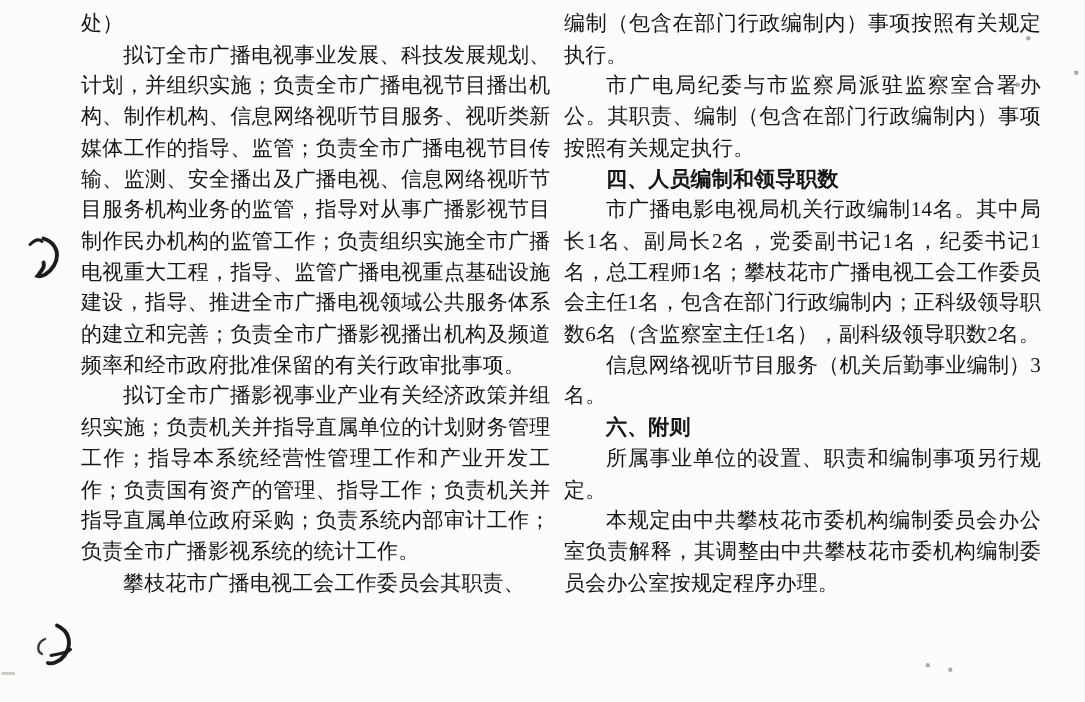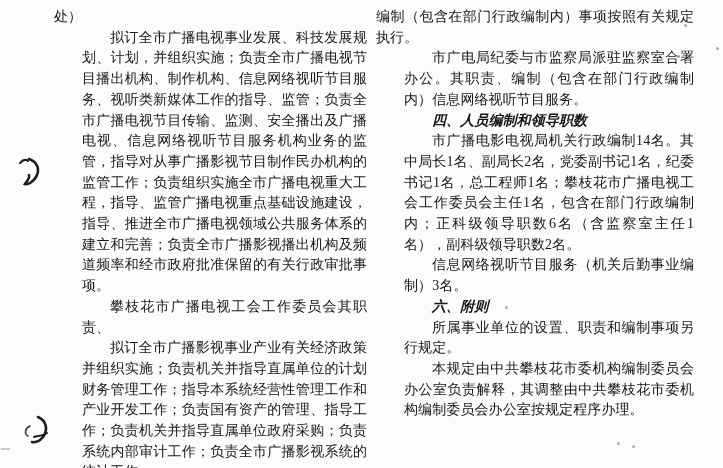--- a/index.html
+++ b/index.html
@@ -25,22 +25,22 @@
     letter-spacing: 0.1px;
   }
   .col-left  { left: 54px;  }
   .col-right { left: 376px; width: 318px; }
   p.para {
     margin: 0;
     text-align: justify;
     text-align-last: left;
     word-break: break-all;
   }
-  p.indent { text-indent: 2em; margin-left: 28px; }
-  p.bold   { font-weight: bold; font-style: italic; }
+  p.indent { text-indent: 2em; }
+  p.bold   { font-weight: bold; }
   .scribble {
     position: absolute;
     pointer-events: none;
   }
   .speck {
     position: absolute;
     background: #8a8a86;
     border-radius: 50%;
     width: 3px;
     height: 3px;
@@ -55,27 +55,27 @@
   }
 </style>
 </head>
 <body>
 
 <div class="page">
 
   <div class="column col-left">
       <p class="para">处）</p>
       <p class="para indent">拟订全市广播电视事业发展、科技发展规划、计划，并组织实施；负责全市广播电视节目播出机构、制作机构、信息网络视听节目服务、视听类新媒体工作的指导、监管；负责全市广播电视节目传输、监测、安全播出及广播电视、信息网络视听节目服务机构业务的监管，指导对从事广播影视节目制作民办机构的监管工作；负责组织实施全市广播电视重大工程，指导、监管广播电视重点基础设施建设，指导、推进全市广播电视领域公共服务体系的建立和完善；负责全市广播影视播出机构及频道频率和经市政府批准保留的有关行政审批事项。</p>
+      <p class="para indent">拟订全市广播影视事业产业有关经济政策并组织实施；负责机关并指导直属单位的计划财务管理工作；指导本系统经营性管理工作和产业开发工作；负责国有资产的管理、指导工作；负责机关并指导直属单位政府采购；负责系统内部审计工作；负责全市广播影视系统的统计工作。</p>
       <p class="para indent">攀枝花市广播电视工会工作委员会其职责、</p>
-      <p class="para indent">拟订全市广播影视事业产业有关经济政策并组织实施；负责机关并指导直属单位的计划财务管理工作；指导本系统经营性管理工作和产业开发工作；负责国有资产的管理、指导工作；负责机关并指导直属单位政府采购；负责系统内部审计工作；负责全市广播影视系统的统计工作。</p>
     </div>
 
   <div class="column col-right">
       <p class="para">编制（包含在部门行政编制内）事项按照有关规定执行。</p>
-      <p class="para indent">市广电局纪委与市监察局派驻监察室合署办公。其职责、编制（包含在部门行政编制内）信息网络视听节目服务。</p>
+      <p class="para indent">市广电局纪委与市监察局派驻监察室合署办公。其职责、编制（包含在部门行政编制内）事项按照有关规定执行。</p>
       <p class="para indent bold">四、人员编制和领导职数</p>
       <p class="para indent">市广播电影电视局机关行政编制14名。其中局长1名、副局长2名，党委副书记1名，纪委书记1名，总工程师1名；攀枝花市广播电视工会工作委员会主任1名，包含在部门行政编制内；正科级领导职数6名（含监察室主任1名），副科级领导职数2名。</p>
       <p class="para indent">信息网络视听节目服务（机关后勤事业编制）3名。</p>
       <p class="para indent bold">六、附则</p>
       <p class="para indent">所属事业单位的设置、职责和编制事项另行规定。</p>
       <p class="para indent">本规定由中共攀枝花市委机构编制委员会办公室负责解释，其调整由中共攀枝花市委机构编制委员会办公室按规定程序办理。</p>
     </div>
 
   <svg class="scribble" style="left:14px; top:154px;" width="34" height="38" viewBox="0 0 34 38">
     <path d="M6 9 C9 6 12 5 14 7" stroke="#1c1c1c" stroke-width="2" fill="none" stroke-linecap="round"></path>

